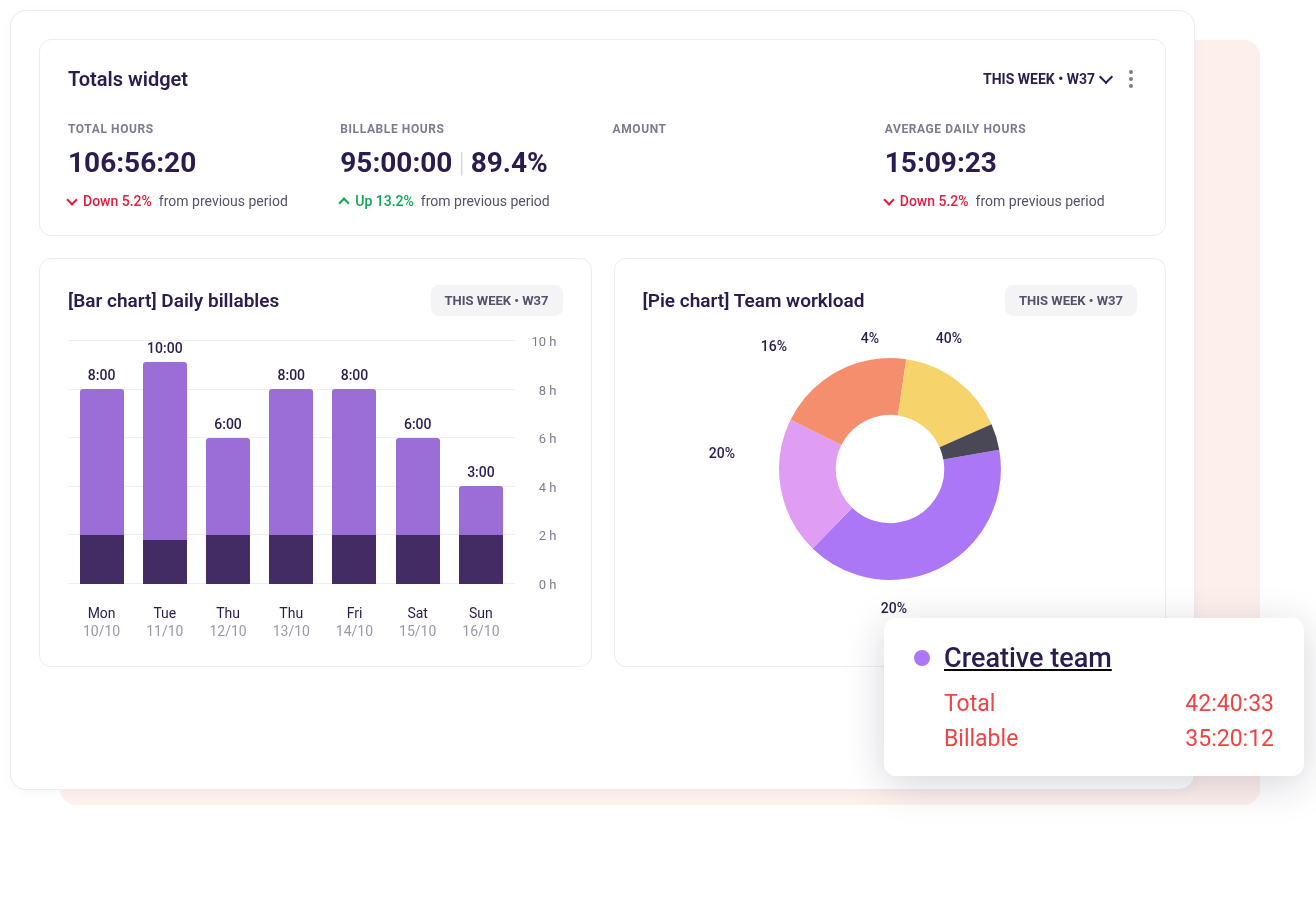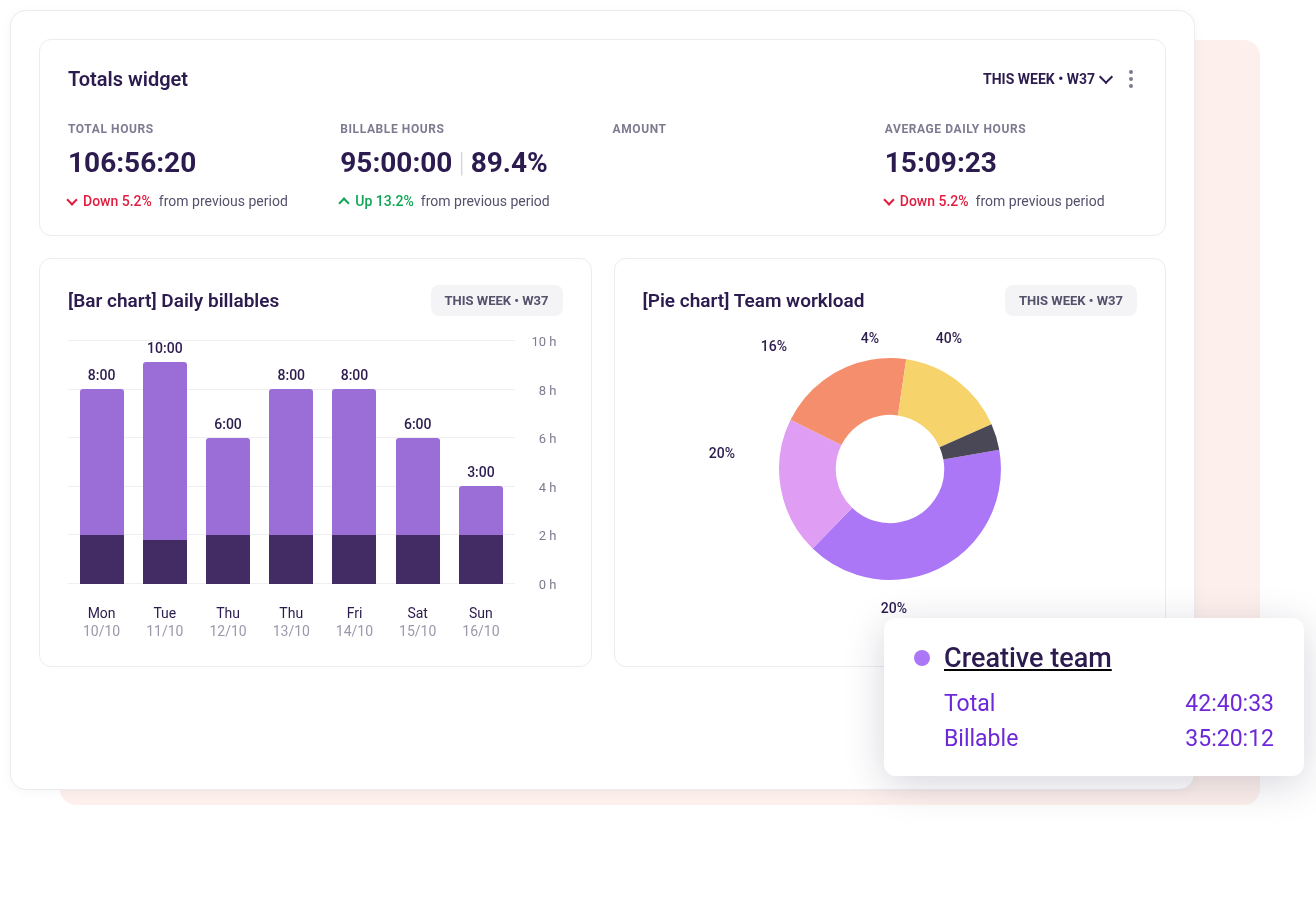--- a/index.html
+++ b/index.html
@@ -48,21 +48,21 @@
 .x-day { color:#2B1B4E; }
 .x-date { color:#9B98AC; }
 .donut-wrap { position:relative; display:flex; justify-content:center; }
 .donut { position:relative; width:258px; height:258px; }
 .donut svg { width:100%; height:100%; transform:rotate(-10deg); }
 .dlabel { position:absolute; font-size:14px; color:#2B1B4E; font-weight:500; }
 .tooltip { position:absolute; top:618px; left:884px; width:420px; background:#fff; border-radius:12px; box-shadow:0 8px 40px rgba(30,20,60,0.18); padding:24px 30px; }
 .tooltip-head { display:flex; align-items:center; gap:14px; margin-bottom:16px;text-decoration:underline; }
 .tt-swatch { width:16px; height:16px; border-radius:50%; background:#AB77F7; }
 .tt-title { font-size:27px; font-weight:500; color:#2B1B4E; }
-.tt-row { display:flex; justify-content:space-between; font-size:23px; color:#6d28d9; margin-top:8px; padding-left:30px; }
+.tt-row { display:flex; justify-content:space-between; font-size:23px; color:#ef4444; margin-top:8px; padding-left:30px; }
 </style>
 </head>
 <body>
 
 <div class="backdrop"></div>
 
 <div class="panel">
 
   <div class="card totals">
     <div class="widget-header">

